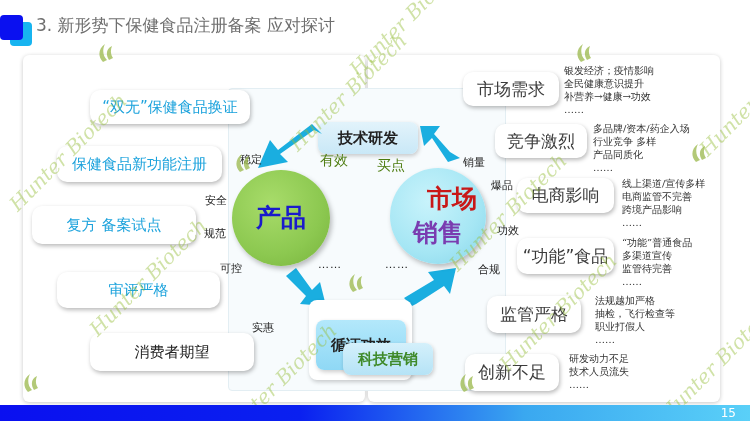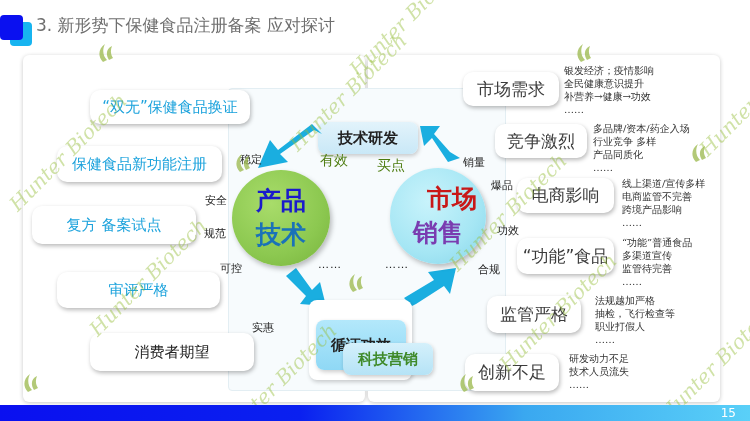--- a/index.html
+++ b/index.html
@@ -72,21 +72,20 @@
 
     <polygon points="412,306 404,298 434,280 428,272 456,268 450,294 444,286 416,304"></polygon>
   </g>
 </svg>
 
 <div class="mid-label" style="left:320px;top:152px;">有效</div>
 <div class="mid-label" style="left:377px;top:157px;">买点</div>
 
 <div class="circle circle-product">
   <div class="circle-line" style="color:#1a1acc;">产品</div>
-  <div class="circle-line" style="color:#1a72b8;">技术</div>
 </div>
 <div class="circle circle-market">
   <div class="circle-line" style="color:#c81818;margin-left:28px;">市场</div>
   <div class="circle-line" style="color:#7a3cb0;">销售</div>
 </div>
 
 <div class="dots" style="left:318px;top:258px;">……</div>
 <div class="dots" style="left:385px;top:258px;">……</div>
 
 <div class="side-label" style="left:240px;top:152px;">稳定</div>

